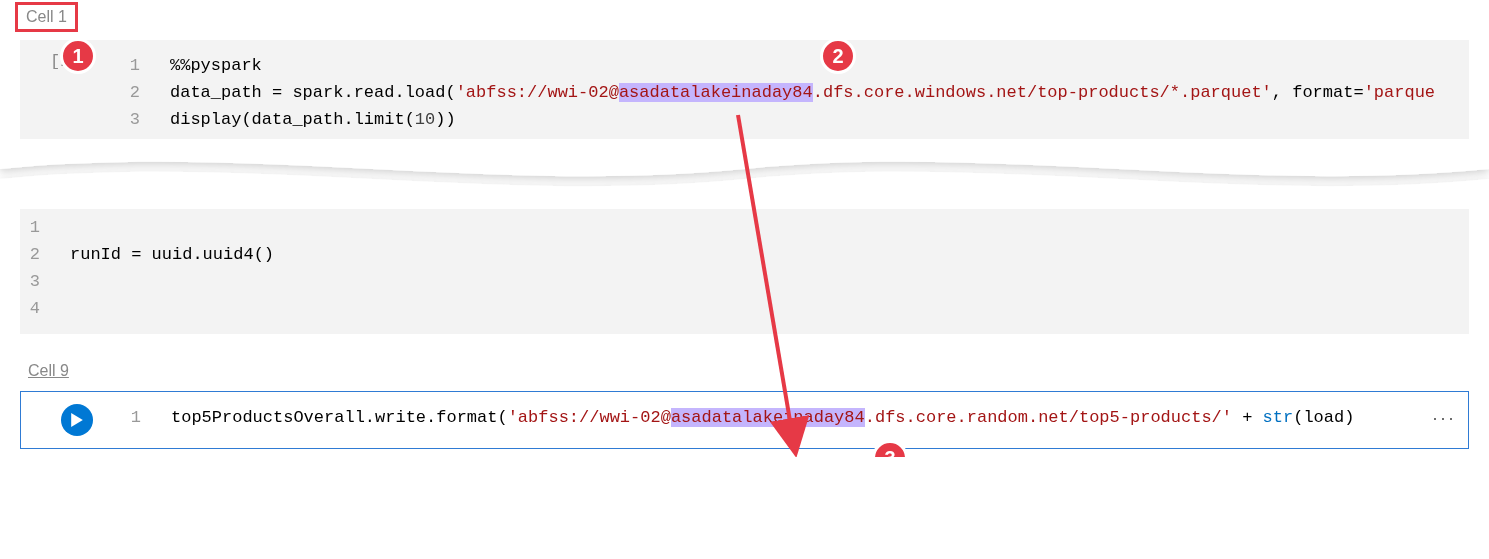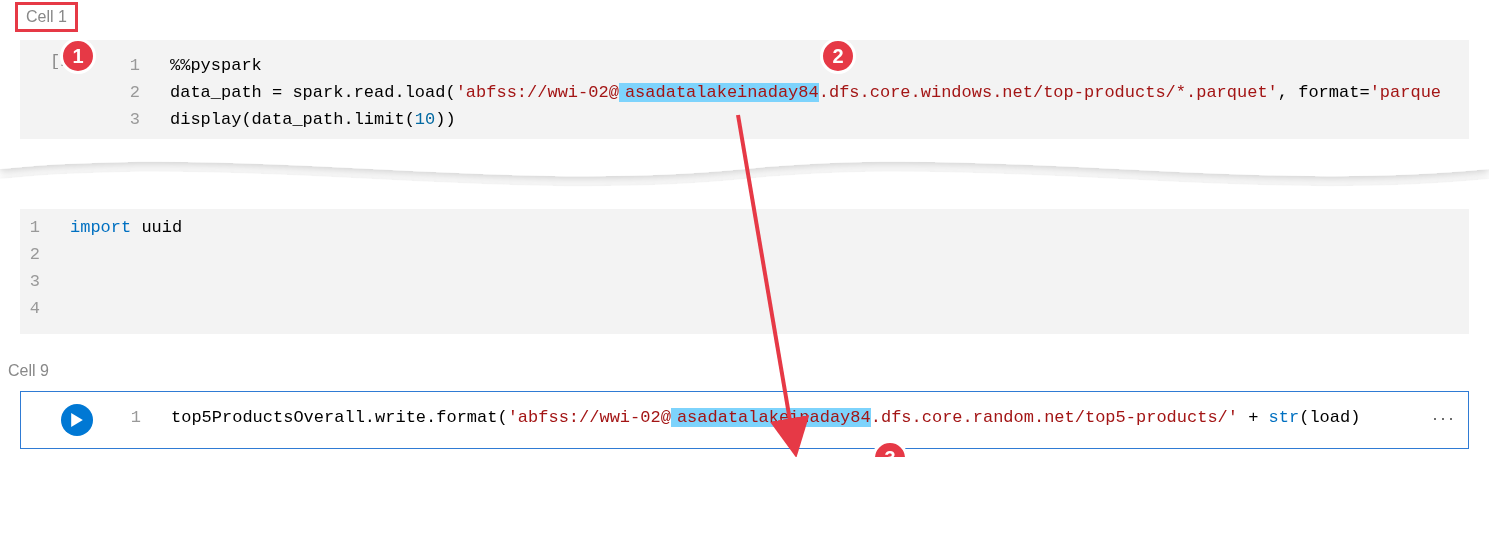--- a/index.html
+++ b/index.html
@@ -66,23 +66,23 @@
     flex: 1;
     padding: 12px 10px 12px 20px;
     line-height: 1.6;
     white-space: pre;
     font-family: Consolas, 'Courier New', monospace;
     position: relative;
     overflow: hidden;
   }
   .tok-keyword { color: #0070c1; }
   .tok-string  { color: #a31515; }
-  .tok-number  { color: #0369a1; }
+  .tok-number  { color: #404040; }
   .tok-comment { color: #008000; }
-  .highlight { background: #7dd3fc; padding-left: 6px; }
+  .highlight { background: #c4b5fd; }
   .ellipsis {
     position: absolute;
     right: 12px;
     top: 12px;
     font-family: 'Segoe UI', Arial, sans-serif;
     color: #555;
     letter-spacing: 2px;
     font-size: 18px;
     cursor: pointer;
   }
@@ -167,25 +167,25 @@
 </div>
 
 
 <div class="cell-block gray">
   <div class="line-nums">
     <div>1</div>
     <div>2</div>
     <div>3</div>
     <div>4</div>
   </div>
-  <div class="code-area"><div><span class="tok-keyword">import</span><span> uuid</span></div><div>&nbsp;</div></div>
-</div>
-
-
-<div class="cell-label" style="margin-top:25px;">Cell 9</div>
+  <div class="code-area"><div>&nbsp;</div><div>runId = uuid.uuid4()</div></div>
+</div>
+
+
+<div class="cell-label" style="margin-left:20px; margin-top:25px;text-decoration:underline;">Cell 9</div>
 
 
 <div class="cell-block selected">
   <div class="gutter">
     <div class="run-btn">
       <svg width="14" height="14" viewBox="0 0 10 12">
           <path d="M0,0 L10,6 L0,12 Z"></path>
         </svg>
     </div>
   </div>

